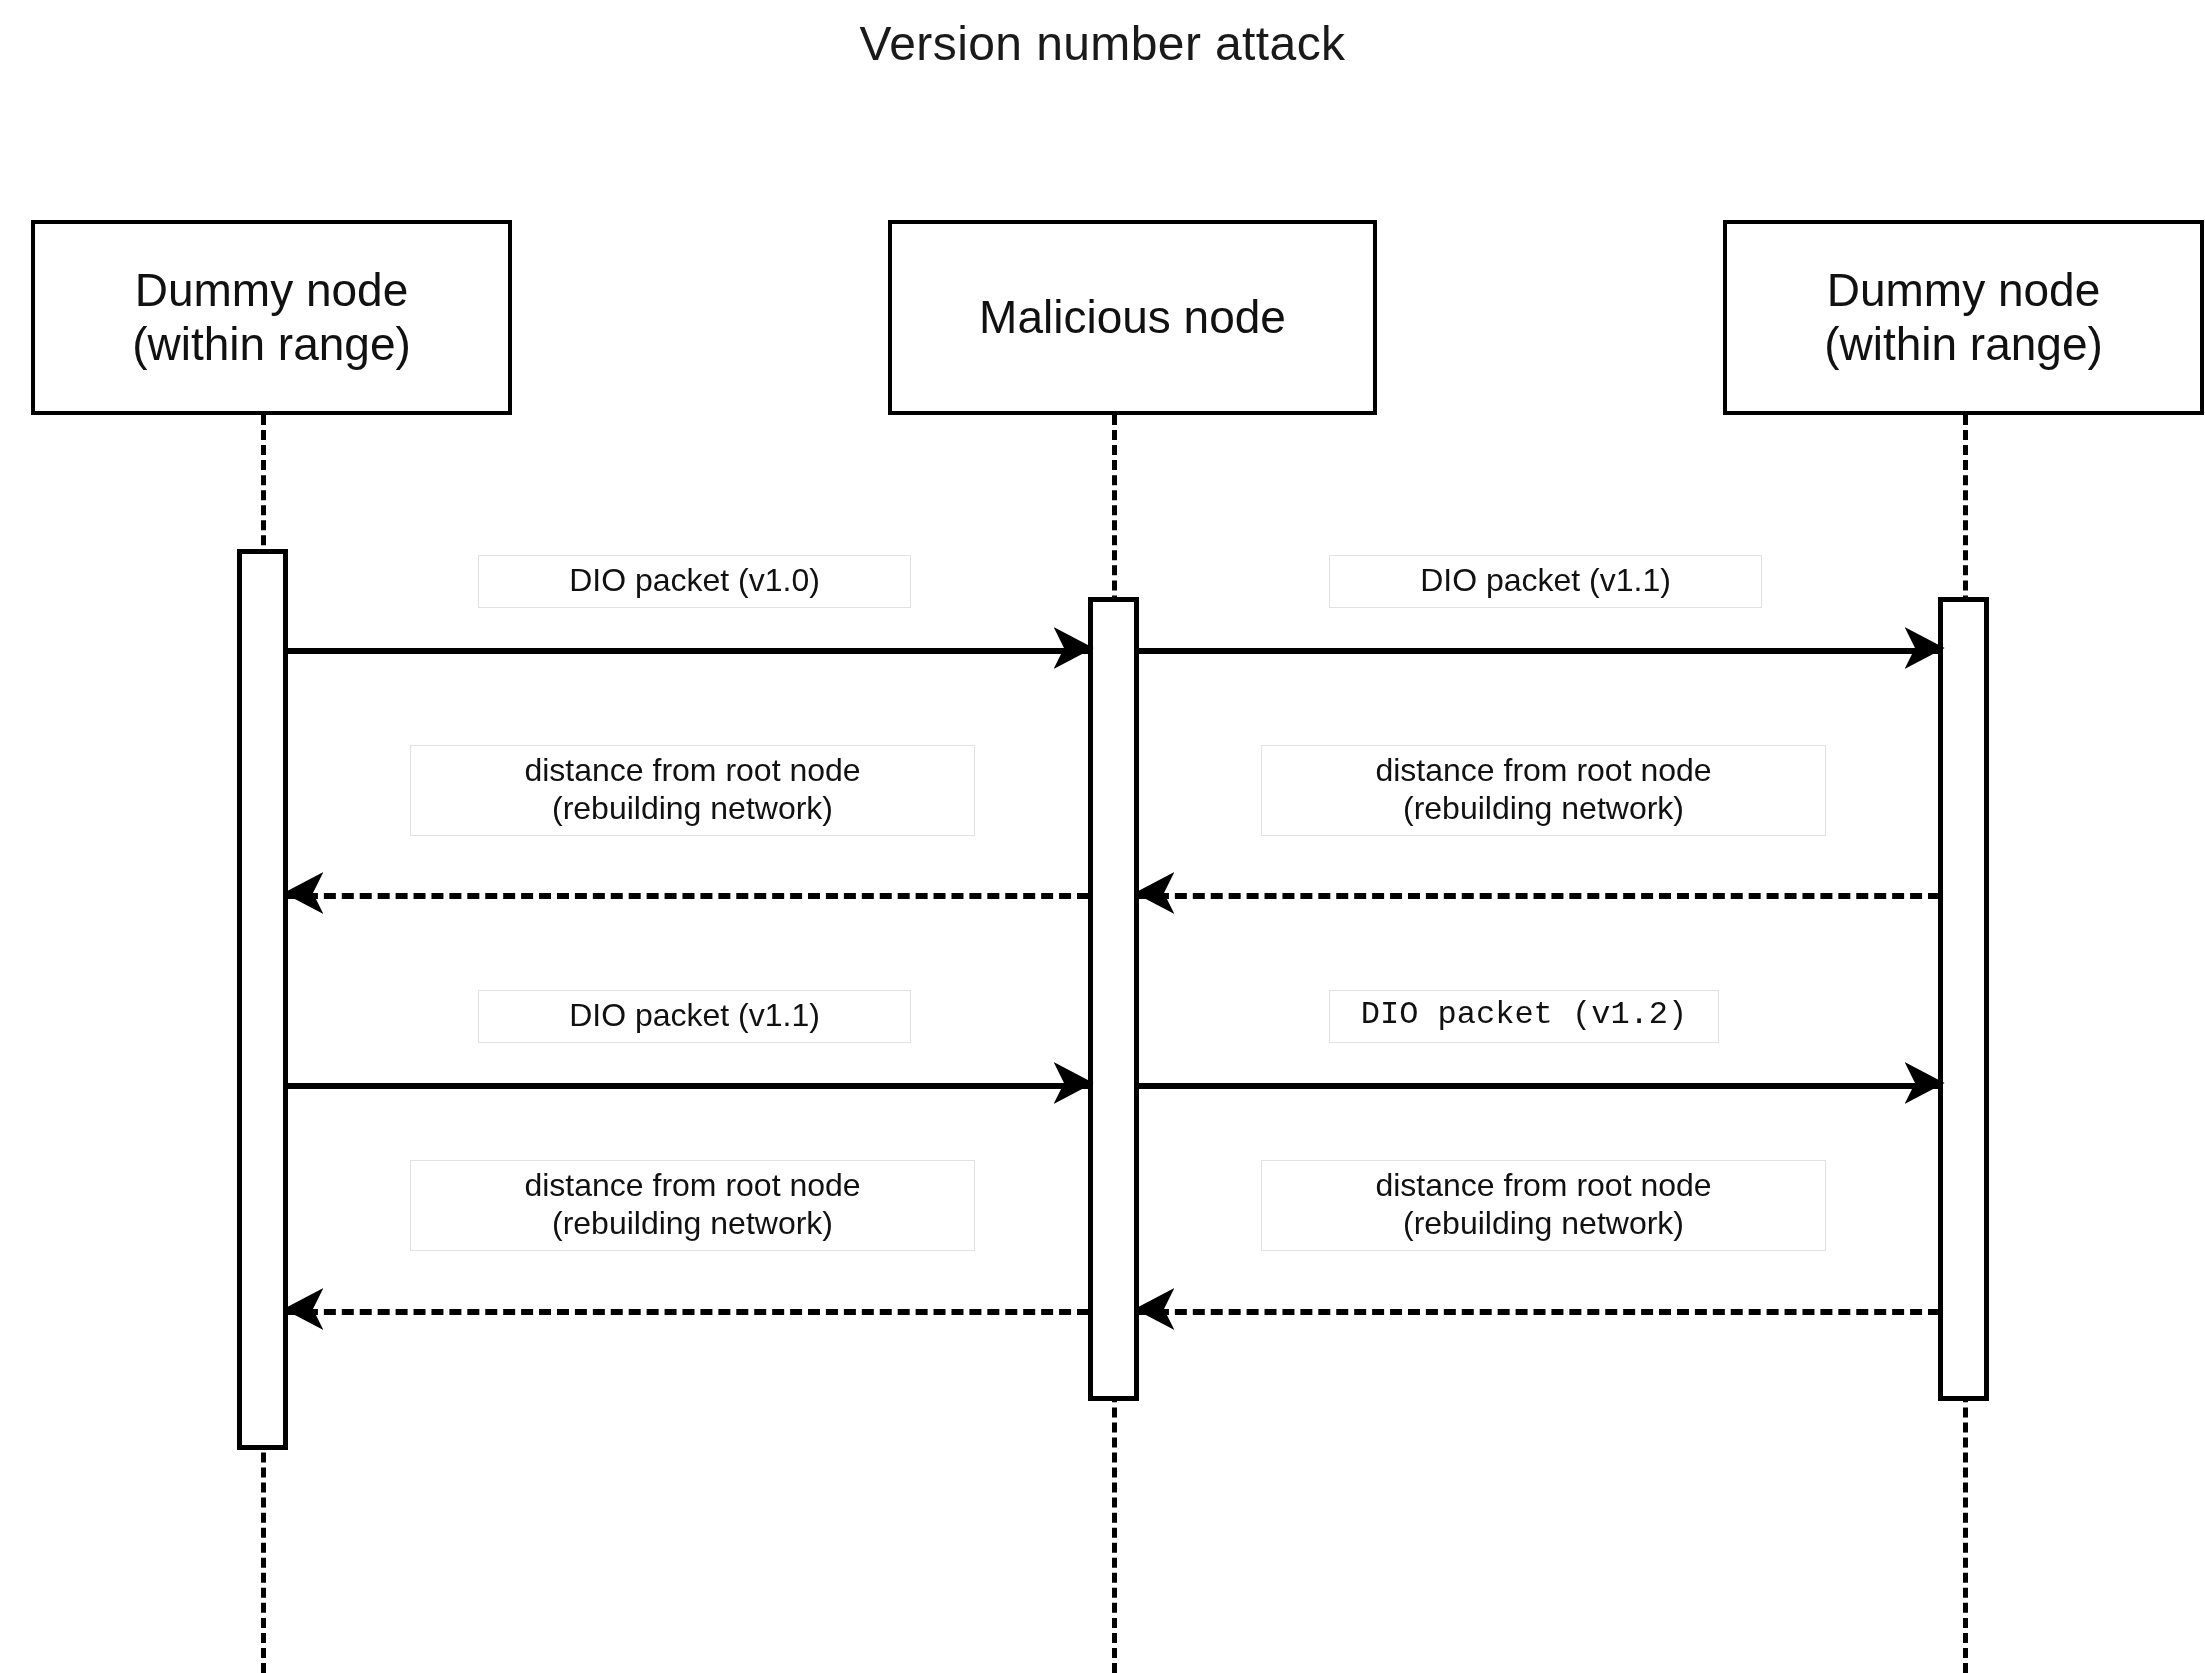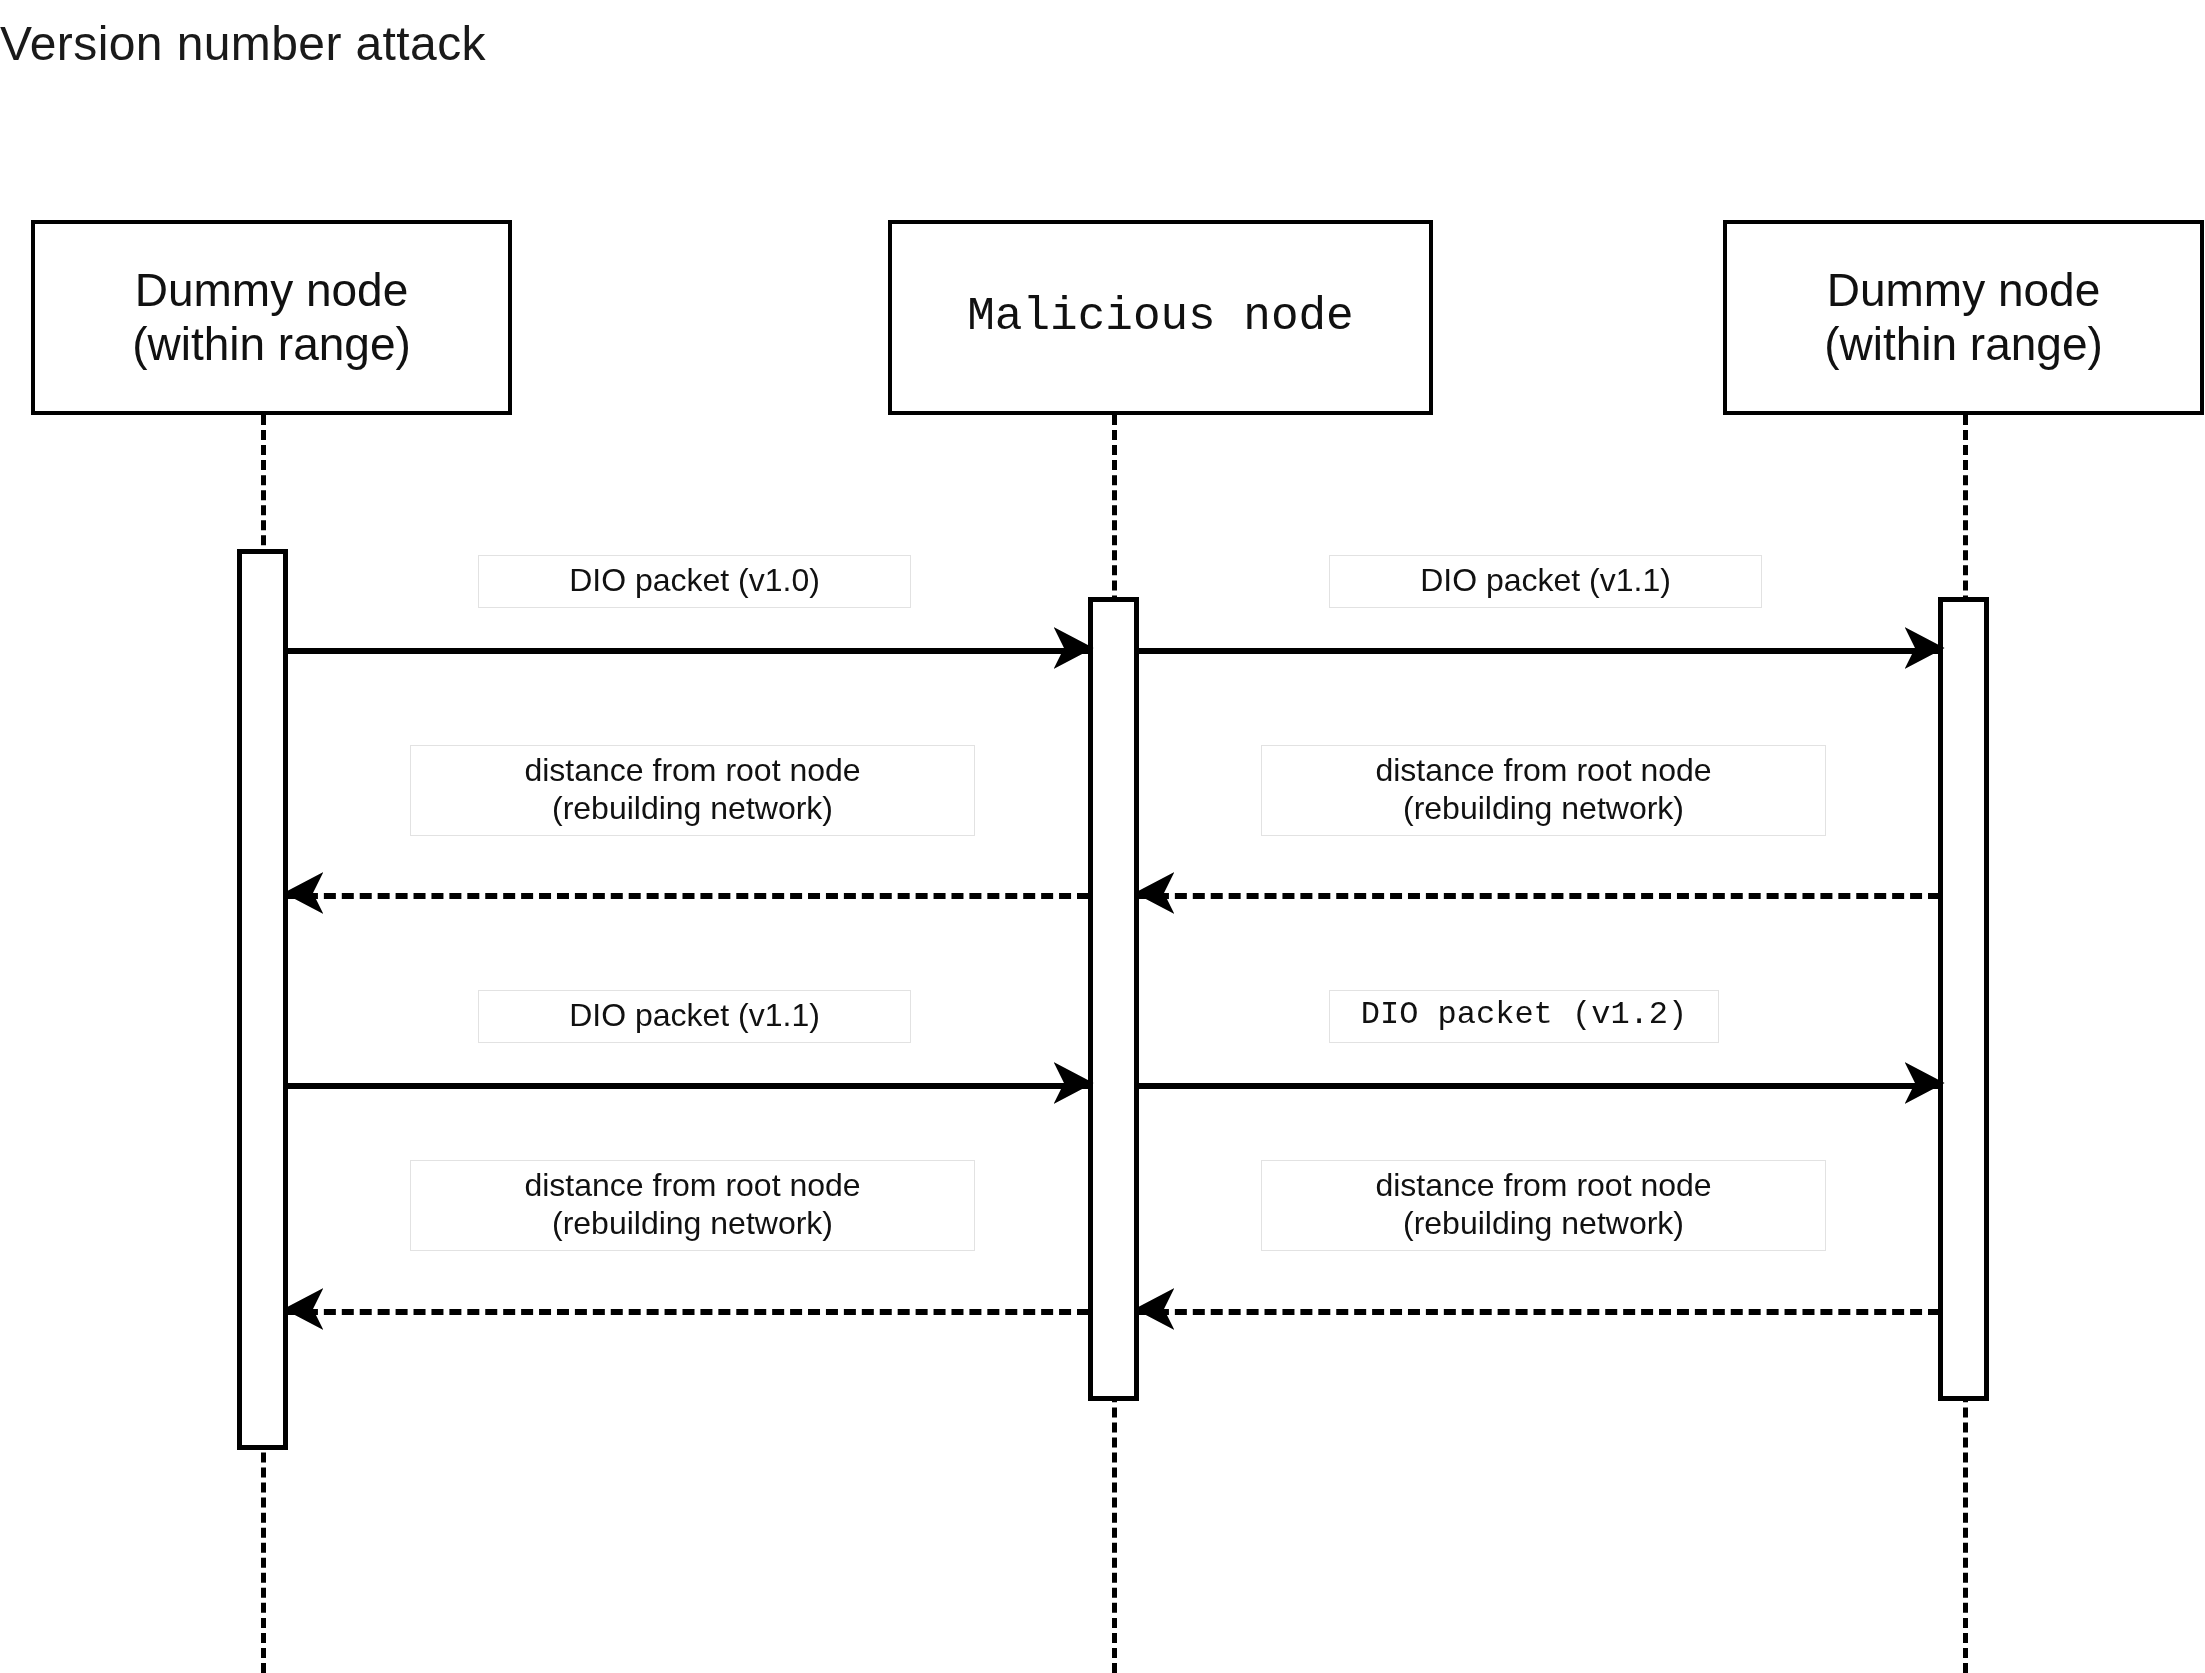--- a/index.html
+++ b/index.html
@@ -18,21 +18,21 @@
     background: #ffffff;
     overflow: hidden;
   }
 
   
   .diagram-title {
     position: absolute;
     left: 0;
     top: 18.6px;
     width: 2205px;
-    text-align: left;
+    text-align: center;
     font-size: 48px;
     line-height: 1.05;
     letter-spacing: 0.4px;
     color: #1a1a1a;
     white-space: nowrap;
   }
 
   
   .participant-box {
     position: absolute;
@@ -128,21 +128,21 @@
 
 <div id="canvas">
 
   <div class="diagram-title">Version number attack</div>
 
   <div class="participant-box" style="left:31px; top:220px; width:481px; height:195px;">
     <span class="line">Dummy node</span>
     <span class="line">(within range)</span>
   </div>
 
-  <div class="participant-box" style="left:888px; top:220px; width:545px; height:195px;font-family:Liberation Mono, monospace;">
+  <div class="participant-box" style="left:888px; top:220px; width:489px; height:195px;">
     <span class="line">Malicious node</span>
   </div>
 
   <div class="participant-box" style="left:1723px; top:220px; width:481px; height:195px;">
     <span class="line">Dummy node</span>
     <span class="line">(within range)</span>
   </div>
 
   <div class="lifeline" style="left:261px;  top:415px; height:1258px;"></div>
   <div class="lifeline" style="left:1112px; top:415px; height:1258px;"></div>

